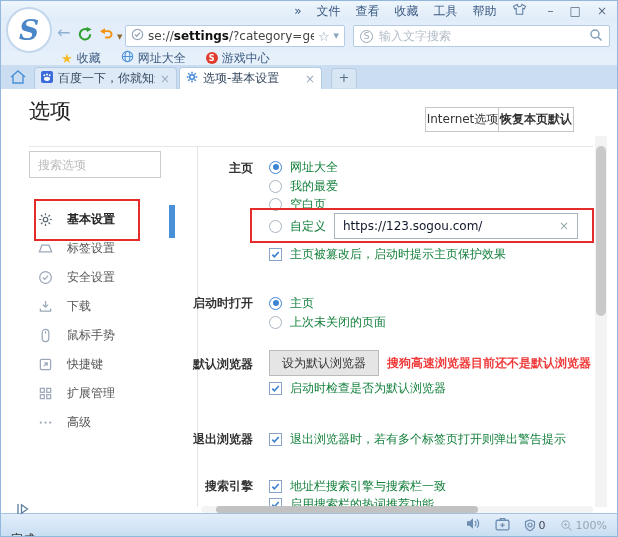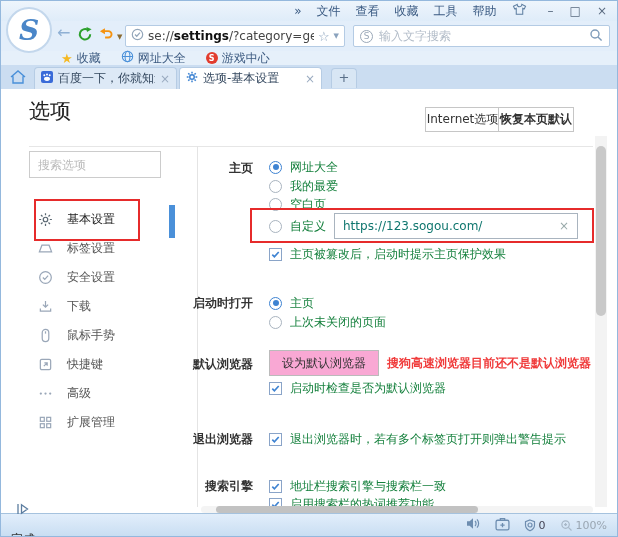--- a/index.html
+++ b/index.html
@@ -54,36 +54,36 @@
   .btn-internet { left:424px; width:75px; }
   .btn-restore { left:497px; width:76px;font-weight:bold; }
   .panel-divider { position:absolute; left:28px; top:57px; width:564px; border-top:1px solid #e6e6e6; }
   .v-sep { position:absolute; left:196px; top:57px; height:361px; border-left:1px solid #e4e4e4; }
 
   
   .side-search { position:absolute; left:28px; top:62px; width:132px; height:27px; border:1px solid #cccccc; font-size:12px; color:#555; padding:0 8px; outline:none; font-family:inherit; }
   .side-search::placeholder { color:#bbbbbb; }
   .side-items { position:absolute; left:28px; top:116px; width:150px; }
   .side-item { height:29px; display:flex; align-items:center; gap:14px; padding-left:8px; color:#555; }
-  .side-item.active { color:#222; font-weight:normal; }
+  .side-item.active { color:#222; font-weight:bold; }
   .side-item .si-icon { width:16px; display:flex; justify-content:center; }
   .active-bar { position:absolute; left:168px; top:116px; width:6px; height:33px; background:#4a90d9; }
 
   
   .sec-label { position:absolute; left:188px; width:64px; text-align:right; font-weight:bold; color:#333; font-size:12px; }
   .ctl-row { position:absolute; left:268px; display:flex; align-items:center; gap:8px; height:16px; }
   .radio { width:13px; height:13px; border-radius:50%; border:1px solid #a9b4bf; background:#fff; flex:none; position:relative; }
   .radio.checked { border-color:#3e83d2; }
   .radio.checked::after { content:""; position:absolute; left:2.5px; top:2.5px; width:6px; height:6px; border-radius:50%; background:#3e83d2; }
   .checkbox { width:13px; height:13px; border:1px solid #8aa4c8; background:#fff; flex:none; display:flex; align-items:center; justify-content:center; }
   .ctl-text { color:#15803d; font-size:12px; white-space:nowrap; }
   .custom-input { position:absolute; left:333px; top:124px; width:244px; height:26px; border:1px solid #a9b4bf; display:flex; align-items:center; padding:0 8px; }
-  .custom-input .ci-text { flex:1; color:#0f766e; font-size:12px; }
+  .custom-input .ci-text { flex:1; color:#0f172a; font-size:12px; }
   .ci-clear { color:#9aa; font-size:12px; }
-  .setdef-btn { border:1px solid #bbbbbb; background:#f9a8d4; height:26px; padding:0 12px; display:flex; align-items:center; font-size:12px; color:#333; }
+  .setdef-btn { border:1px solid #bbbbbb; background:#e5e5e5; height:26px; padding:0 12px; display:flex; align-items:center; font-size:12px; color:#333; }
   .warn-text { color:#f03b3b; font-size:12px; font-weight:bold; white-space:nowrap; }
 
   
   .h-scroll-track { position:absolute; left:200px; top:417px; width:392px; height:7px; background:#f4f4f4; border-radius:4px; }
   .h-scroll-thumb { position:absolute; left:15px; top:0; width:262px; height:7px; background:#c2c2c2; border-radius:4px; }
   .v-scroll-track { position:absolute; left:594px; top:47px; width:12px; height:371px; background:#f3f3f3; }
   .v-scroll-thumb { position:absolute; left:1px; top:10px; width:10px; height:170px; background:#c9c9c9; border-radius:5px; }
 
   
   .statusbar { position:absolute; left:0; right:0; bottom:0; height:23px; background:linear-gradient(#e2eefb,#c9def2); border-top:1px solid #a5c2de; display:flex; align-items:center; padding:0 10px; }
@@ -273,38 +273,38 @@
         <span class="si-icon">
           <svg width="15" height="15" viewBox="0 0 16 16" fill="none" stroke="#9aa7b8" stroke-width="1.3">
               <rect x="2.5" y="2.5" width="11" height="11" rx="1.5"></rect>
               <path d="M6.2 9.8l3.6-3.6M6.8 6.2h3v3"></path>
             </svg>
         </span>
         <span>快捷键</span>
       </div>
       <div class="side-item">
         <span class="si-icon">
+          <svg width="15" height="15" viewBox="0 0 16 16" fill="none" stroke="#9aa7b8" stroke-width="1.3">
+              <rect x="2.5" y="2.5" width="4.2" height="4.2"></rect>
+              <rect x="9.3" y="2.5" width="4.2" height="4.2"></rect>
+              <rect x="2.5" y="9.3" width="4.2" height="4.2"></rect>
+              <rect x="9.3" y="9.3" width="4.2" height="4.2"></rect>
+            </svg>
+        </span>
+        <span>扩展管理</span>
+      </div>
+      <div class="side-item">
+        <span class="si-icon">
           <svg width="15" height="15" viewBox="0 0 16 16" fill="#9aa7b8">
               <circle cx="3" cy="8" r="1.2"></circle>
               <circle cx="8" cy="8" r="1.2"></circle>
               <circle cx="13" cy="8" r="1.2"></circle>
             </svg>
         </span>
         <span>高级</span>
-      </div>
-      <div class="side-item">
-        <span class="si-icon">
-          <svg width="15" height="15" viewBox="0 0 16 16" fill="none" stroke="#9aa7b8" stroke-width="1.3">
-              <rect x="2.5" y="2.5" width="4.2" height="4.2"></rect>
-              <rect x="9.3" y="2.5" width="4.2" height="4.2"></rect>
-              <rect x="2.5" y="9.3" width="4.2" height="4.2"></rect>
-              <rect x="9.3" y="9.3" width="4.2" height="4.2"></rect>
-            </svg>
-        </span>
-        <span>扩展管理</span>
       </div>
     </div>
     <div class="active-bar"></div>
 
     <div class="sec-label" style="top:71px">主页</div>
     <div class="ctl-row" style="top:70px">
       <span class="radio checked"></span>
       <span class="ctl-text">网址大全</span>
     </div>
     <div class="ctl-row" style="top:89px">

